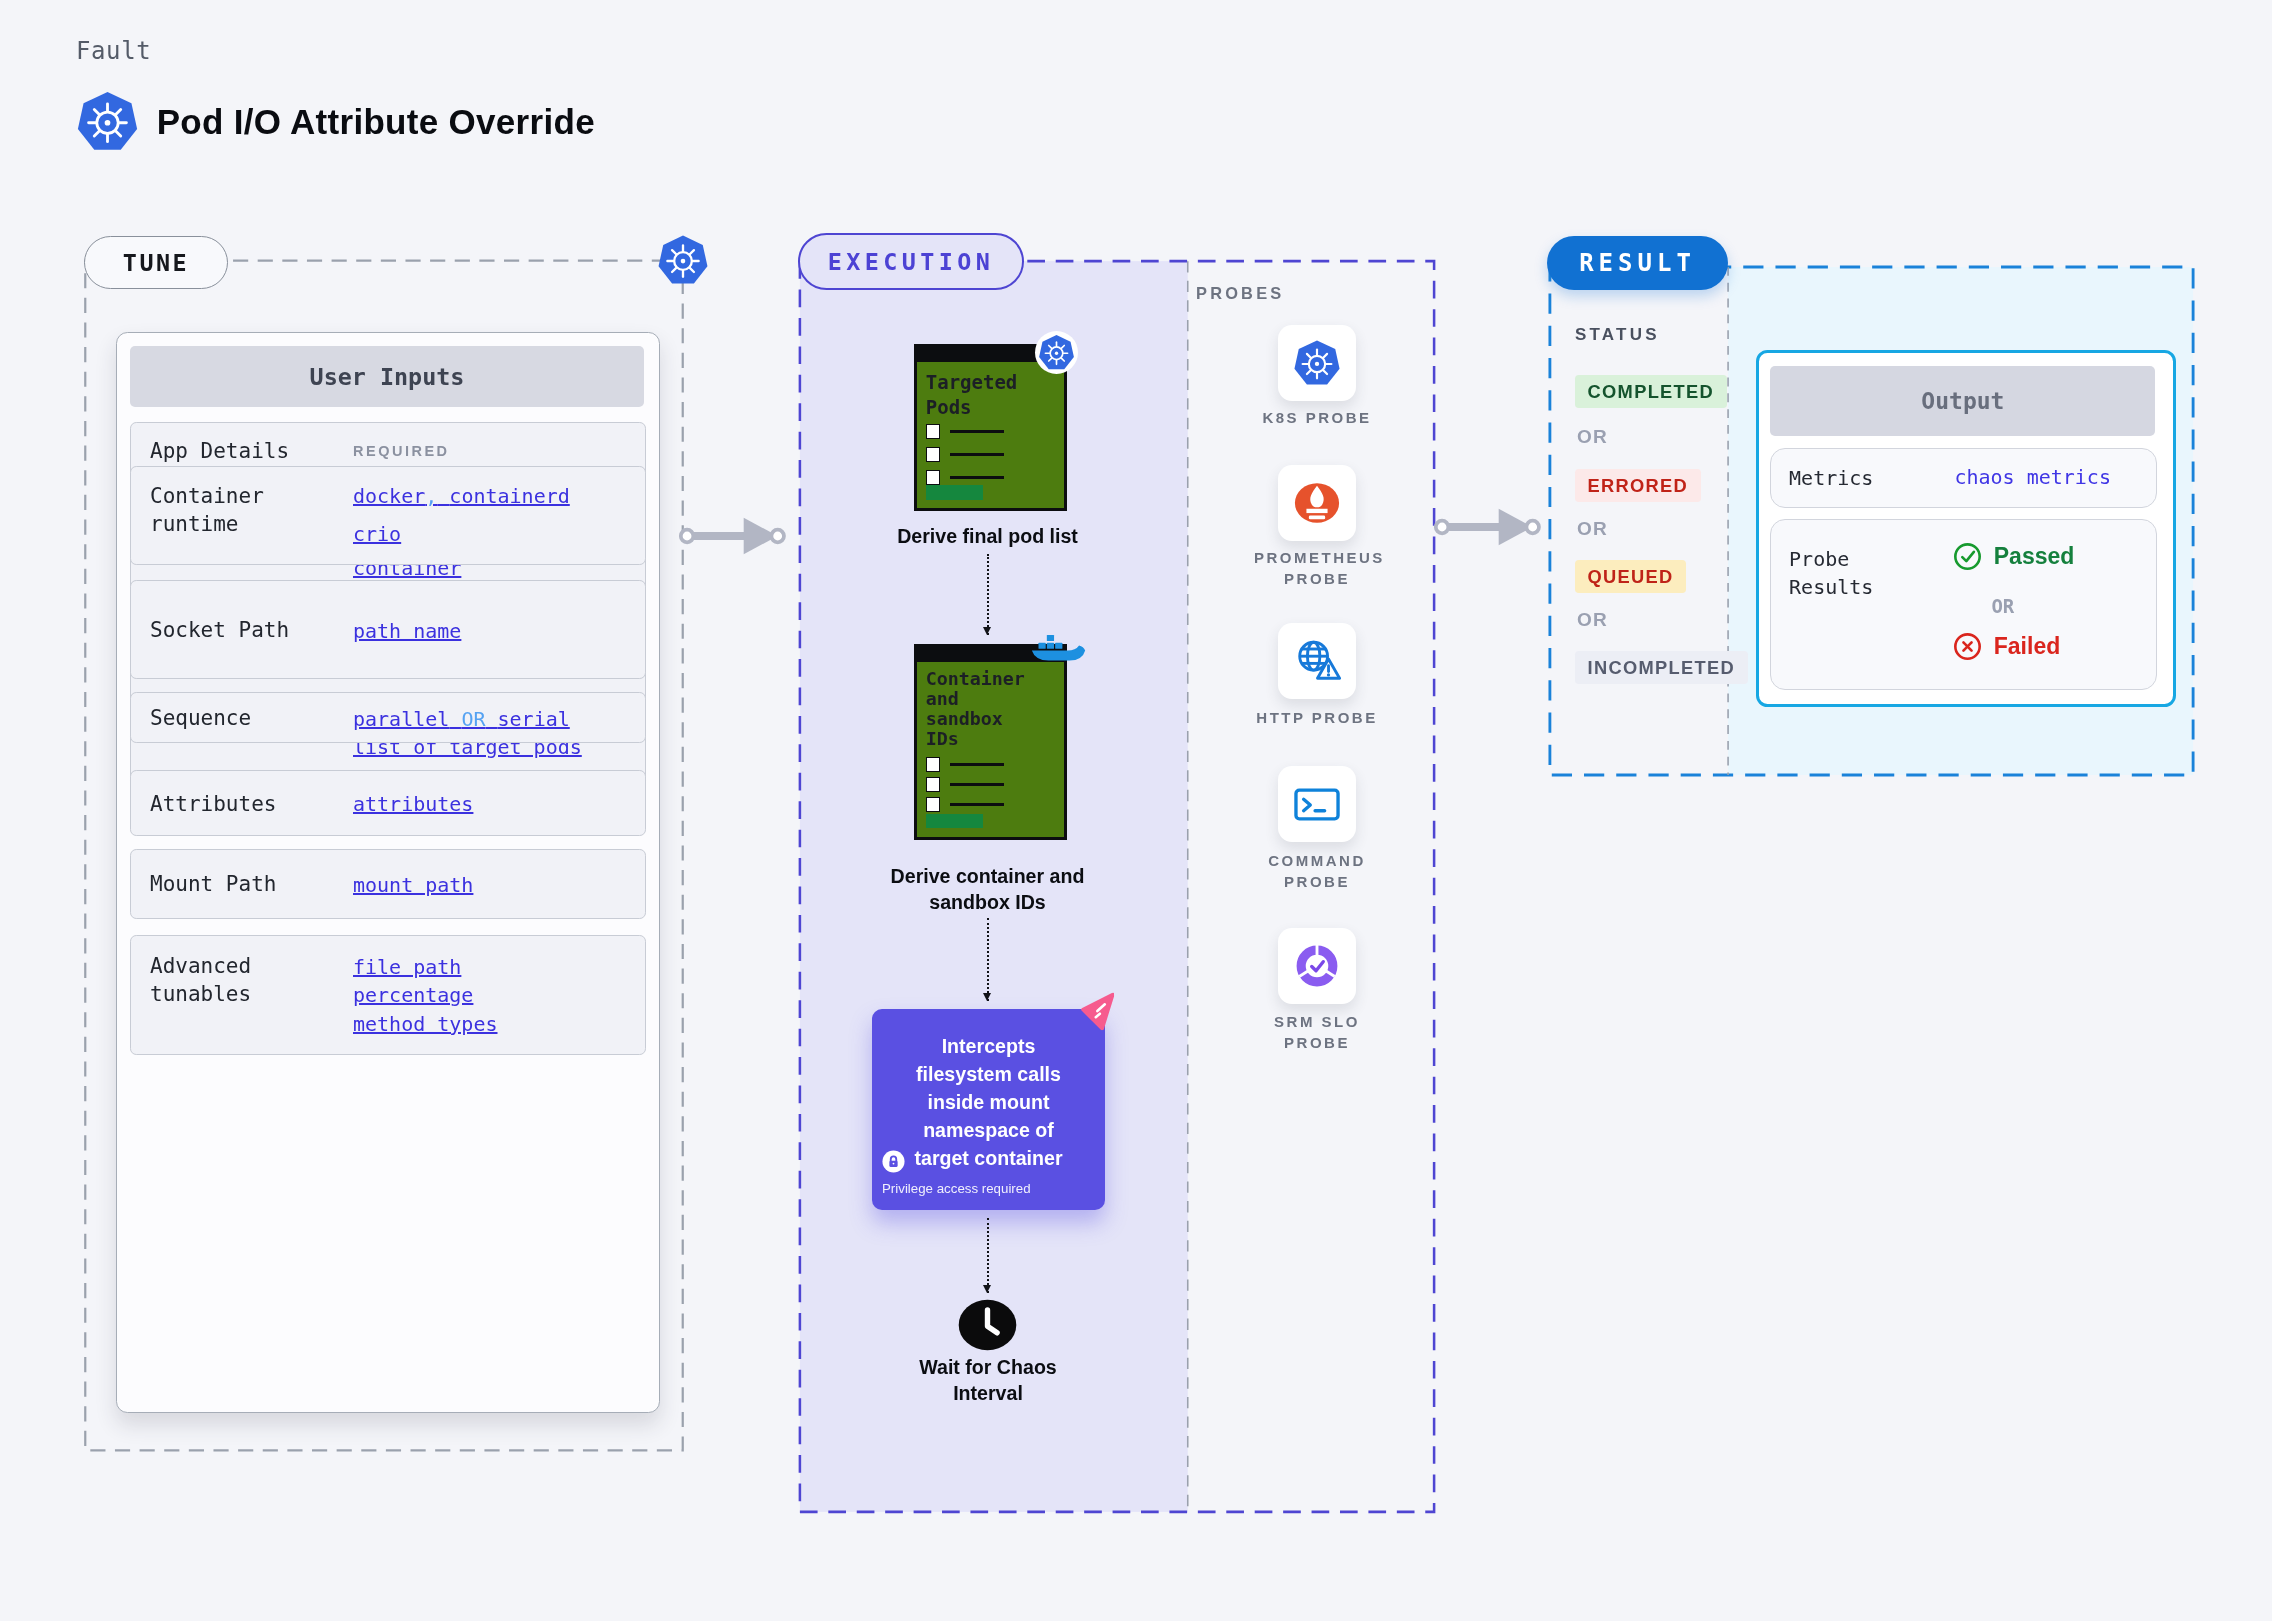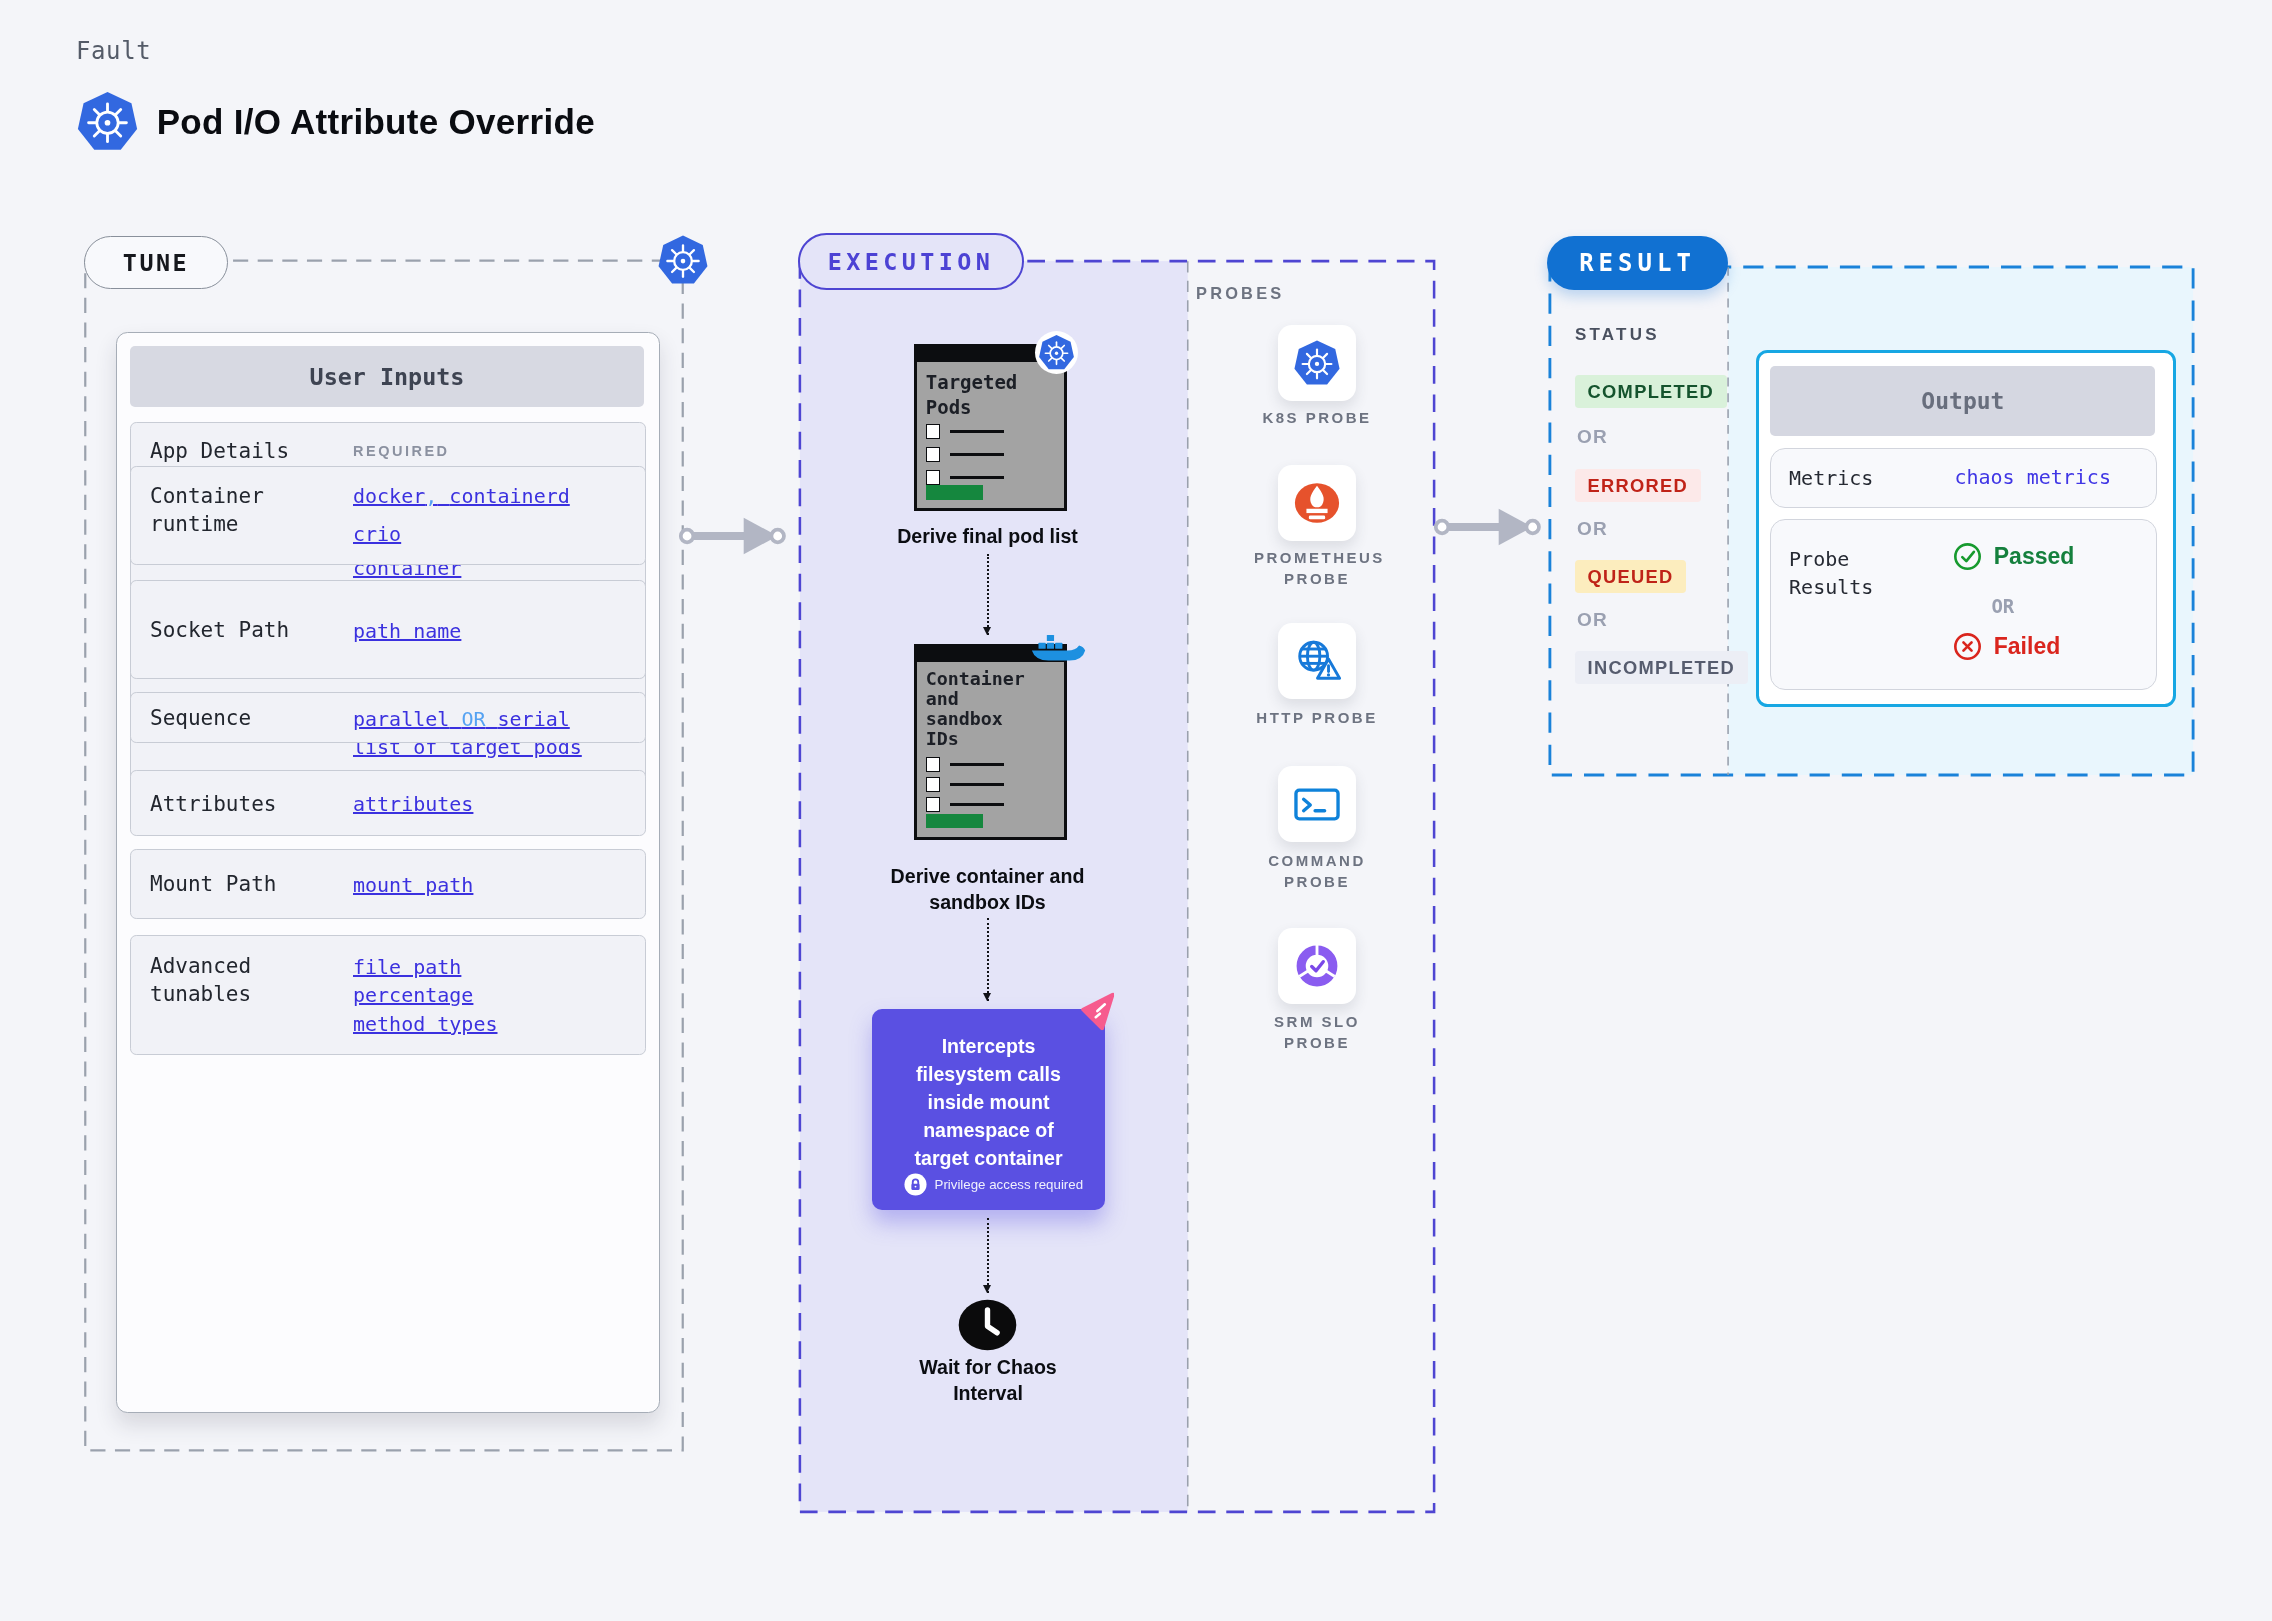--- a/index.html
+++ b/index.html
@@ -32,35 +32,35 @@
          border:1.9px solid #a6adb7;border-radius:11.4px;box-shadow:0 11.4px 21.5px rgba(42,46,62,.14);}
   .panel-header{left:130px;top:346px;width:514px;height:61px;background:#d7d9e2;border-radius:5px;
          display:flex;align-items:center;justify-content:center;font-size:23.4px;font-weight:bold;color:#3e4452;}
   .trow{position:absolute;left:130px;width:514px;background:#f1f2f7;border:1.3px solid #c8ccd5;border-radius:6.3px;}
   .tlabel{position:absolute;left:19px;font-size:21px;color:#22262e;line-height:28px;}
   .tcap{position:absolute;left:222px;font-size:14.5px;font-weight:bold;letter-spacing:2.5px;color:#8b91a0;}
   .tval{position:absolute;left:222px;font-size:20px;color:#3b31df;line-height:26.5px;text-decoration:underline;}
   .tor{color:#55a2f2;}
 
   
-  .doc{position:absolute;width:147px;background:#a3a3a3;border:3.2px solid #0c0d10;}
+  .doc{position:absolute;width:147px;background:#4d7c0f;border:3.2px solid #0c0d10;}
   .doc-head{position:absolute;left:0;top:0;right:0;height:15px;background:#0c0d10;}
   .doc-title{position:absolute;left:8.8px;font-weight:bold;color:#1c1f26;font-family:"DejaVu Sans Mono",monospace;}
   .chk{position:absolute;left:8.8px;}
   .chk .box{position:absolute;left:0;top:0;width:12.6px;height:12.6px;border:1.9px solid #0c0d10;background:#fff;}
   .chk .line{position:absolute;left:24px;top:6.3px;width:54px;height:2.5px;background:#0c0d10;}
   .gbar{position:absolute;left:8.8px;width:57px;background:#15873e;}
   .flow-label{position:absolute;text-align:center;font-weight:bold;color:#0b0d12;font-size:19.6px;line-height:26px;}
   .varrow{position:absolute;width:0;border-left:2.5px dotted #121318;}
   .varrow::after{content:"";position:absolute;left:-5.7px;bottom:-3.8px;border:4.4px solid transparent;border-top:8.2px solid #121318;}
   .purple-box{left:872px;top:1009px;width:233px;height:201px;background:#5a50e2;border-radius:10px;
               box-shadow:0 12.6px 21.5px rgba(90,80,226,.35);}
   .purple-text{position:absolute;left:21.5px;top:23px;width:190px;text-align:center;color:#ffffff;
                font-weight:bold;font-size:19.6px;line-height:28px;}
-  .priv-row{position:absolute;left:10px;right:0;bottom:14px;display:flex;align-items:center;justify-content:center;gap:7.6px;}
+  .priv-row{position:absolute;left:10px;right:0;bottom:14px;display:flex;justify-content:center;gap:7.6px;flex-direction:column;}
   .priv-icon{width:23px;height:23px;}
   .priv-text{color:#f0f0fd;font-size:13.3px;}
   .pink-icon{left:1079px;top:994px;width:37px;height:37px;transform:rotate(-6deg);}
   .clock-icon{left:957px;top:1298px;width:61px;height:54px;}
 
   
   .probes-cap{left:1196px;top:284px;font-size:16.4px;font-weight:bold;letter-spacing:3.2px;color:#6d7381;}
   .pcard{position:absolute;left:1278px;width:78px;height:76px;background:#ffffff;border-radius:14px;
          box-shadow:0 6.3px 14px rgba(50,55,75,.12);display:flex;align-items:center;justify-content:center;}
   .pcard svg{width:48px;height:48px;}

